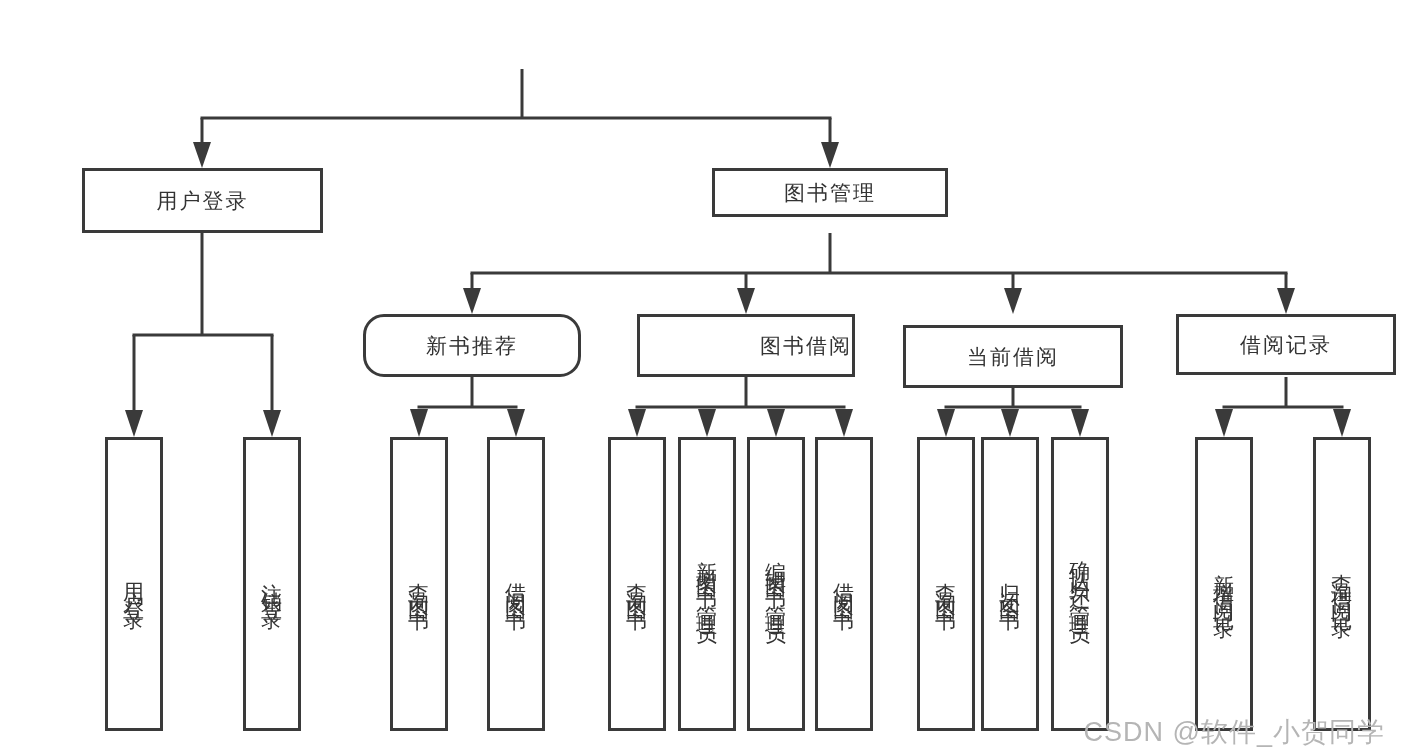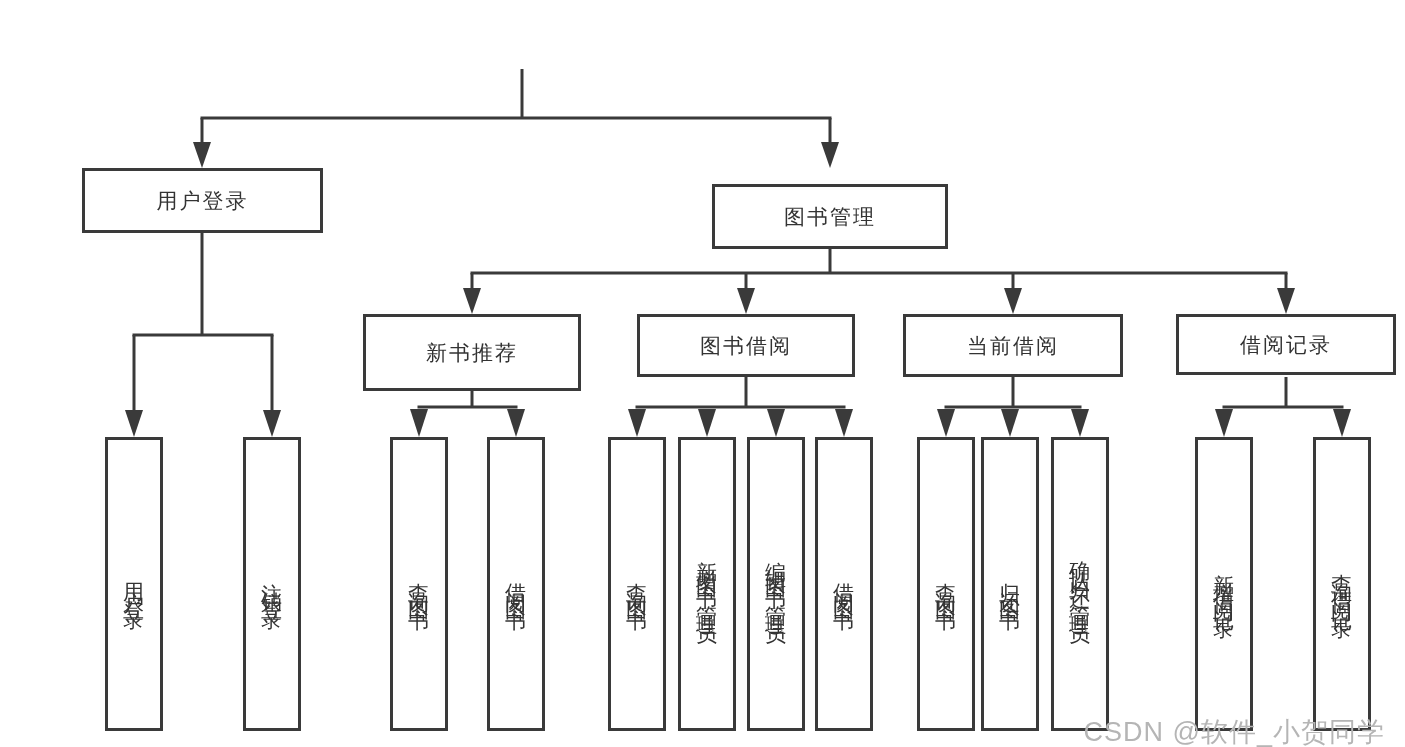--- a/index.html
+++ b/index.html
@@ -116,31 +116,31 @@
 
       <polygon points="1215,409 1233,409 1224,437"></polygon>
       <polygon points="1333,409 1351,409 1342,437"></polygon>
     </g>
   </svg>
 
 
   <div class="node" style="left:82px; top:168px; width:241px; height:65px;">
     <span>用户登录</span>
   </div>
-  <div class="node" style="left:712px; top:184px; width:236px; height:65px;">
+  <div class="node" style="left:712px; top:168px; width:236px; height:49px;">
     <span>图书管理</span>
   </div>
 
-  <div class="node" style="left:363px; top:314px; width:218px; height:77px;">
+  <div class="node" style="left:363px; top:314px; width:218px; height:63px;border-radius:21px;">
     <span>新书推荐</span>
   </div>
-  <div class="node" style="left:637px; top:314px; width:218px; height:63px;">
+  <div class="node" style="left:637px; top:314px; width:218px; height:63px;justify-content:flex-end;">
     <span>图书借阅</span>
   </div>
-  <div class="node" style="left:903px; top:314px; width:220px; height:63px;">
+  <div class="node" style="left:903px; top:325px; width:220px; height:63px;">
     <span>当前借阅</span>
   </div>
   <div class="node" style="left:1176px; top:314px; width:220px; height:61px;">
     <span>借阅记录</span>
   </div>
 
   <div class="node leaf" style="left:105px; top:437px; width:58px; height:294px;">
     <span class="vtext">用户登录</span>
   </div>
   <div class="node leaf" style="left:243px; top:437px; width:58px; height:294px;">

